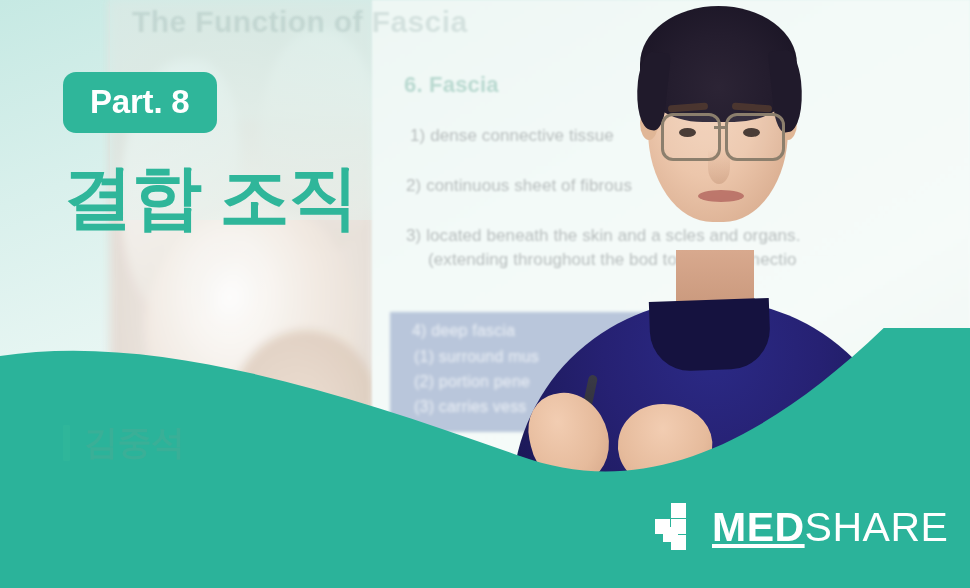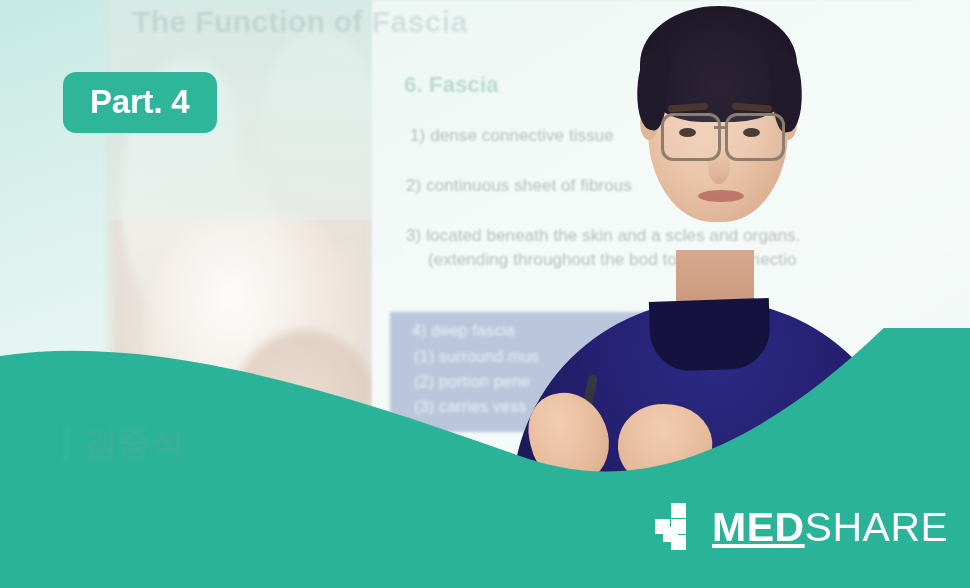--- a/index.html
+++ b/index.html
@@ -243,23 +243,24 @@
       <div class="p-pen"></div>
       <div class="p-hand-l"></div>
         <div class="p-hand-r"></div>
     </div>
   </div>
 
   <svg class="teal-shape" viewBox="0 0 970 260" preserveAspectRatio="none">
     <path d="M0,28 C150,5 330,60 520,128 C650,175 790,118 970,-92 L970,260 L0,260 Z" fill="#2bb39a"></path>
   </svg>
 
-  <div class="badge">Part. 4</div>
+  <div class="badge">Part. 8</div>
 
   <div class="title">
+    <span class="l1">결합 조직</span>
   </div>
 
   <div class="lecturer">
     <span class="bar"></span>
     <span class="nm">김중석</span>
   </div>
 
   <div class="logo">
     <span class="mark">
       <i style="left:16px;top:0px;width:15px;height:15px;"></i>

